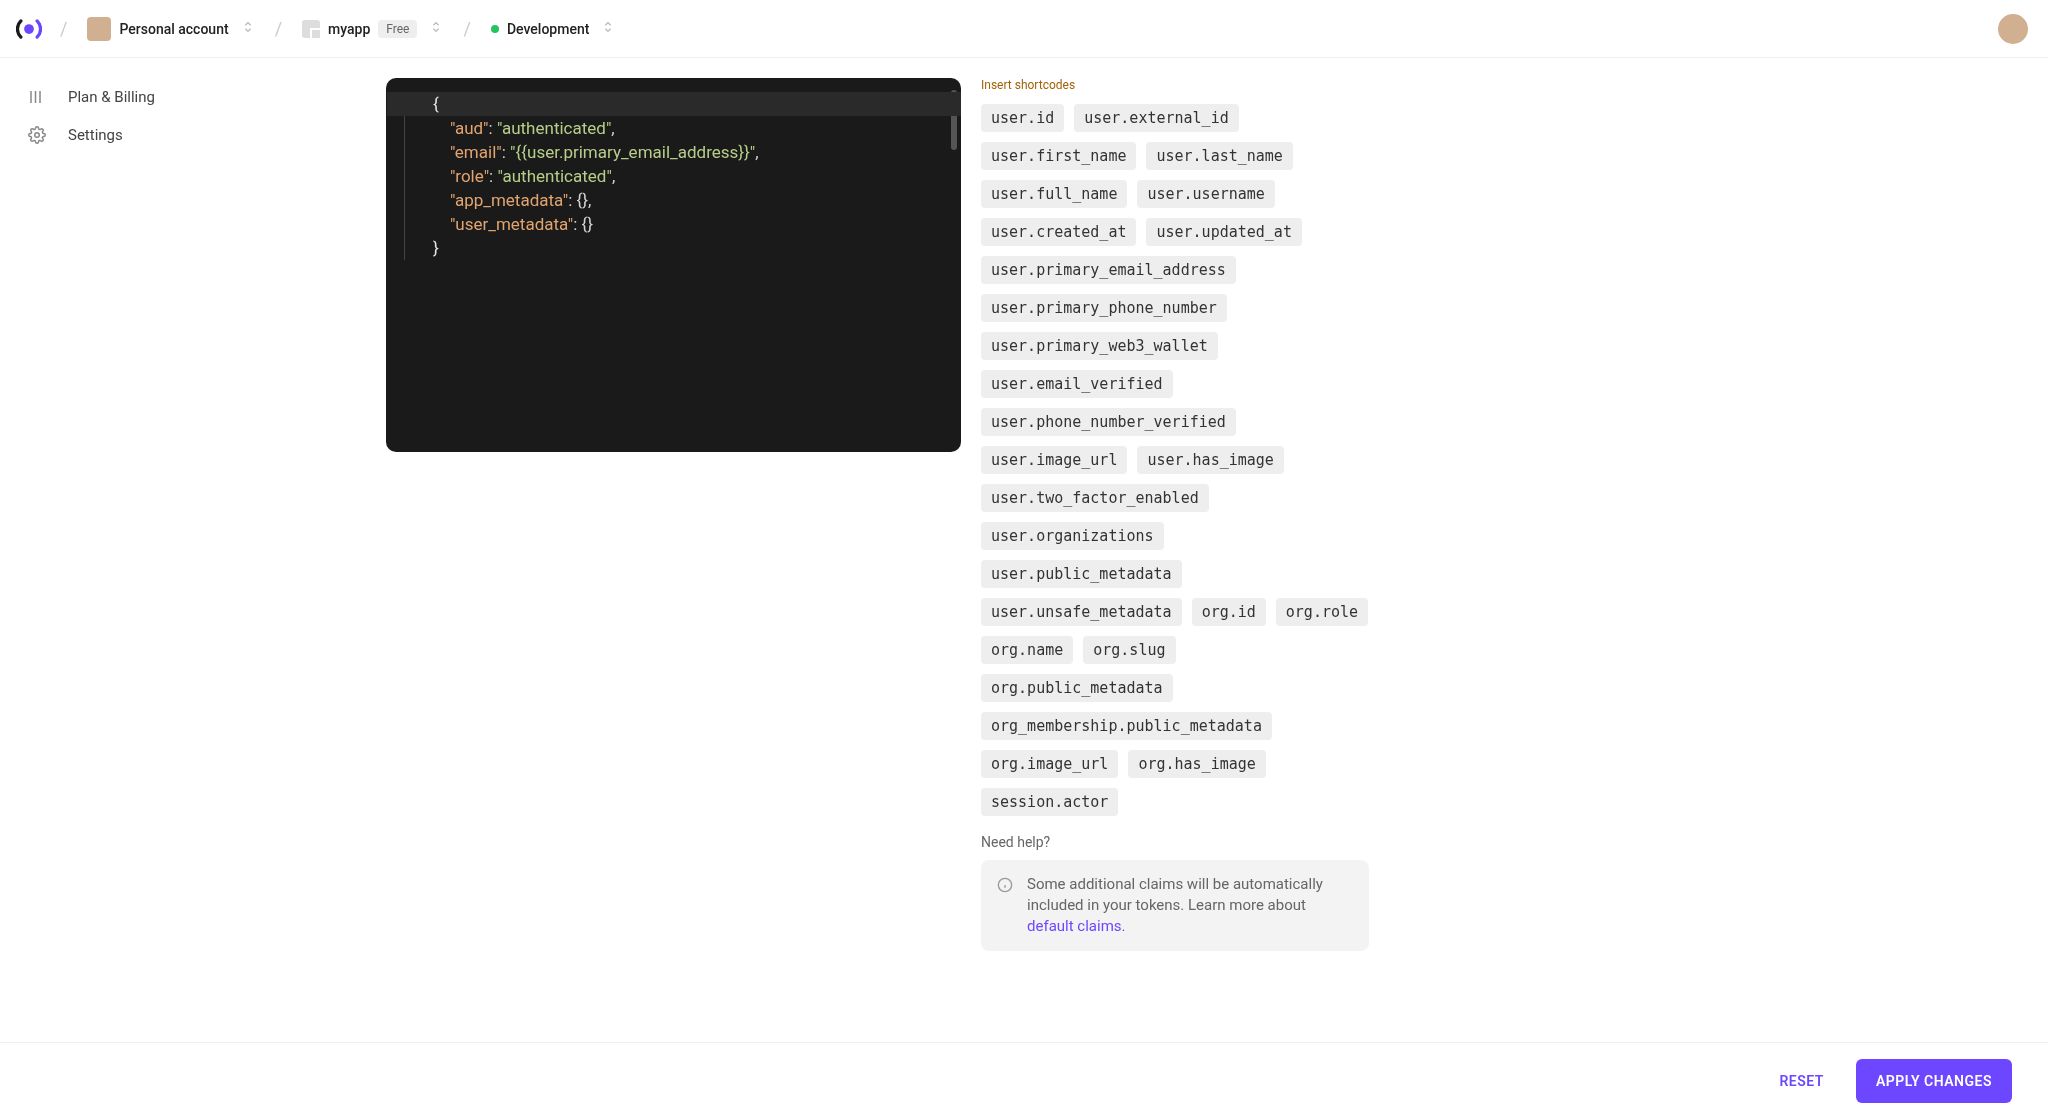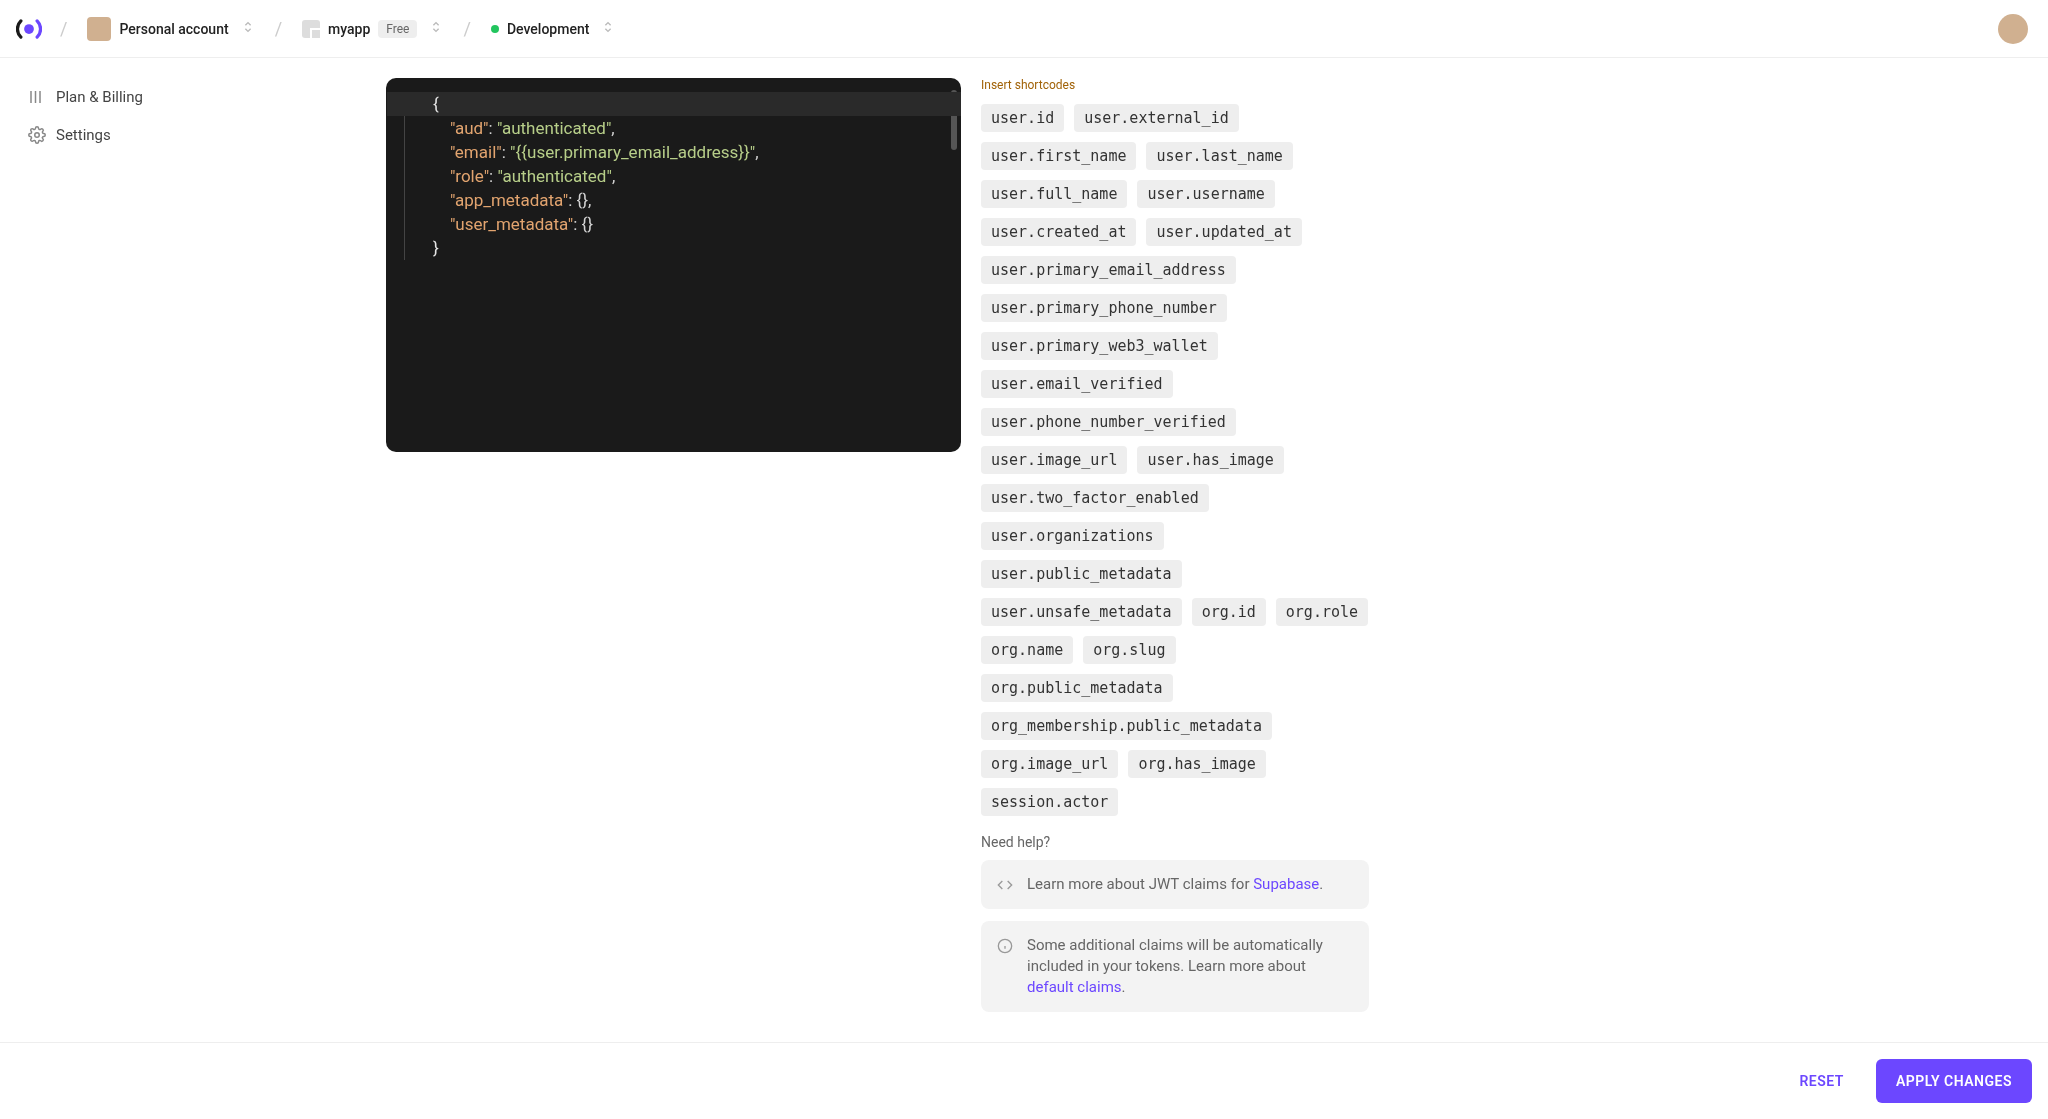--- a/index.html
+++ b/index.html
@@ -15,21 +15,21 @@
     .crumb-label { font-weight:500; color:#222; }
     .badge-free { background:#eee; color:#666; font-size:12px; padding:2px 8px; border-radius:4px; font-weight:400; }
     .dot-green { width:8px; height:8px; border-radius:50%; background:#22c55e; }
     .chevrons { color:#bbb; margin-left:4px; }
     .chevrons svg { width:14px; height:14px; }
     .avatar-round { width:30px; height:30px; border-radius:50%; background:#d0b090; }
 
     
     .body { display:flex; min-height:calc(100vh - 58px); }
     .sidebar { width:386px; padding:20px 24px 0 24px; flex-shrink:0; }
-    .side-item { display:flex; align-items:center; gap:10px; padding:10px 4px; cursor:pointer; color:#444; font-size:15px; }
+    .side-item { display:flex; align-items:center; gap:22px; padding:10px 4px; cursor:pointer; color:#444; font-size:15px; }
     .side-item svg { width:18px; height:18px; color:#888; }
 
     .main { flex:1; padding:20px 24px 80px 0; display:flex; gap:20px; }
     .claims-col { flex:0 0 auto; width:575px; }
     .claims-title { font-size:15px; font-weight:500; margin-bottom:14px; color:#222; }
     .code-pane { background:#1a1a1a; border-radius:10px; padding:14px 10px 14px 18px; height:374px; position:relative; overflow:hidden; }
     .code-pane .scrollbar { position:absolute; top:12px; right:4px; width:6px; height:60px; background:#555; border-radius:3px; }
     .code-pane pre { font-family:ui-monospace,SFMono-Regular,Menlo,Consolas,monospace; font-size:17px; line-height:24px; color:#e5e5e5; border-left:1px solid #444; padding-left:0; position:relative; }
     .code-pane pre .ln { display:block; padding-left:28px; }
     .code-pane pre .ln.first { background:#2a2a2a; margin-left:-18px; padding-left:46px; margin-right:-10px; }
@@ -43,21 +43,21 @@
     .insert-title { font-size:12px; color:#a16207; margin-bottom:12px; }
     .pills { display:flex; flex-wrap:wrap; gap:10px 10px; }
     .pill { background:#eee; color:#333; font-family:ui-monospace,SFMono-Regular,Menlo,Consolas,monospace; font-size:15px; padding:5px 10px; border-radius:4px; cursor:pointer; white-space:nowrap; }
 
     .need-help { font-size:14px; color:#666; margin-top:18px; margin-bottom:10px; }
     .help-card { background:#f3f3f3; padding:14px 16px; border-radius:8px; margin-bottom:12px; display:flex; gap:14px; align-items:flex-start; color:#666; font-size:15px; line-height:1.4; }
     .help-card svg { width:16px; height:16px; flex-shrink:0; margin-top:3px; color:#999; }
     .help-card a { color:#6c47ff; text-decoration:none; }
 
     
-    .footer { position:fixed; bottom:0; left:0; right:0; background:#fff; border-top:1px solid #eee; display:flex; justify-content:flex-end; align-items:center; gap:18px; padding:16px 16px; }
+    .footer { position:fixed; bottom:0; left:0; right:0; background:#fff; border-top:1px solid #eee; display:flex; justify-content:flex-end; align-items:center; gap:18px; padding:16px 36px; }
     .btn-reset { color:#6c47ff; font-weight:600; letter-spacing:0.5px; font-size:14px; background:none; border:none; cursor:pointer; padding:10px 14px; }
     .btn-apply { background:#6c47ff; color:#fff; font-weight:600; letter-spacing:0.5px; font-size:14px; border:none; border-radius:6px; padding:14px 20px; cursor:pointer; }
 
     .app-icon { width:18px; height:18px; background:
       linear-gradient(to right,#ddd 45%,transparent 45%),
       linear-gradient(to bottom,#ddd 45%,transparent 45%);
       border-radius:3px; position:relative; }
     .app-icon::after{ content:''; position:absolute; right:0; bottom:0; width:8px; height:8px; background:#ddd; }
   </style>
 </head>
@@ -159,26 +159,20 @@
           <div class="pill">org.slug</div>
           <div class="pill">org.public_metadata</div>
           <div class="pill">org_membership.public_metadata</div>
           <div class="pill">org.image_url</div>
           <div class="pill">org.has_image</div>
           <div class="pill">session.actor</div>
         </div>
 
       <div class="need-help">Need help?</div>
 
-      <div class="help-card">
-        <svg viewBox="0 0 24 24" fill="none" stroke="currentColor" stroke-width="2">
-            <path d="M16 18l6-6-6-6M8 6l-6 6 6 6"></path>
-          </svg>
-        <div><span>Learn more about JWT claims for </span><a href="#">Supabase</a><span>.</span></div>
-      </div>
 
 
       <div class="help-card">
         <svg viewBox="0 0 24 24" fill="none" stroke="currentColor" stroke-width="2">
             <circle cx="12" cy="12" r="10"></circle>
             <line x1="12" y1="16" x2="12" y2="12"></line>
             <line x1="12" y1="8" x2="12.01" y2="8"></line>
           </svg>
         <div><span>Some additional claims will be automatically included in your tokens. Learn more about </span><a href="#">default claims</a><span>.</span></div>
       </div>

